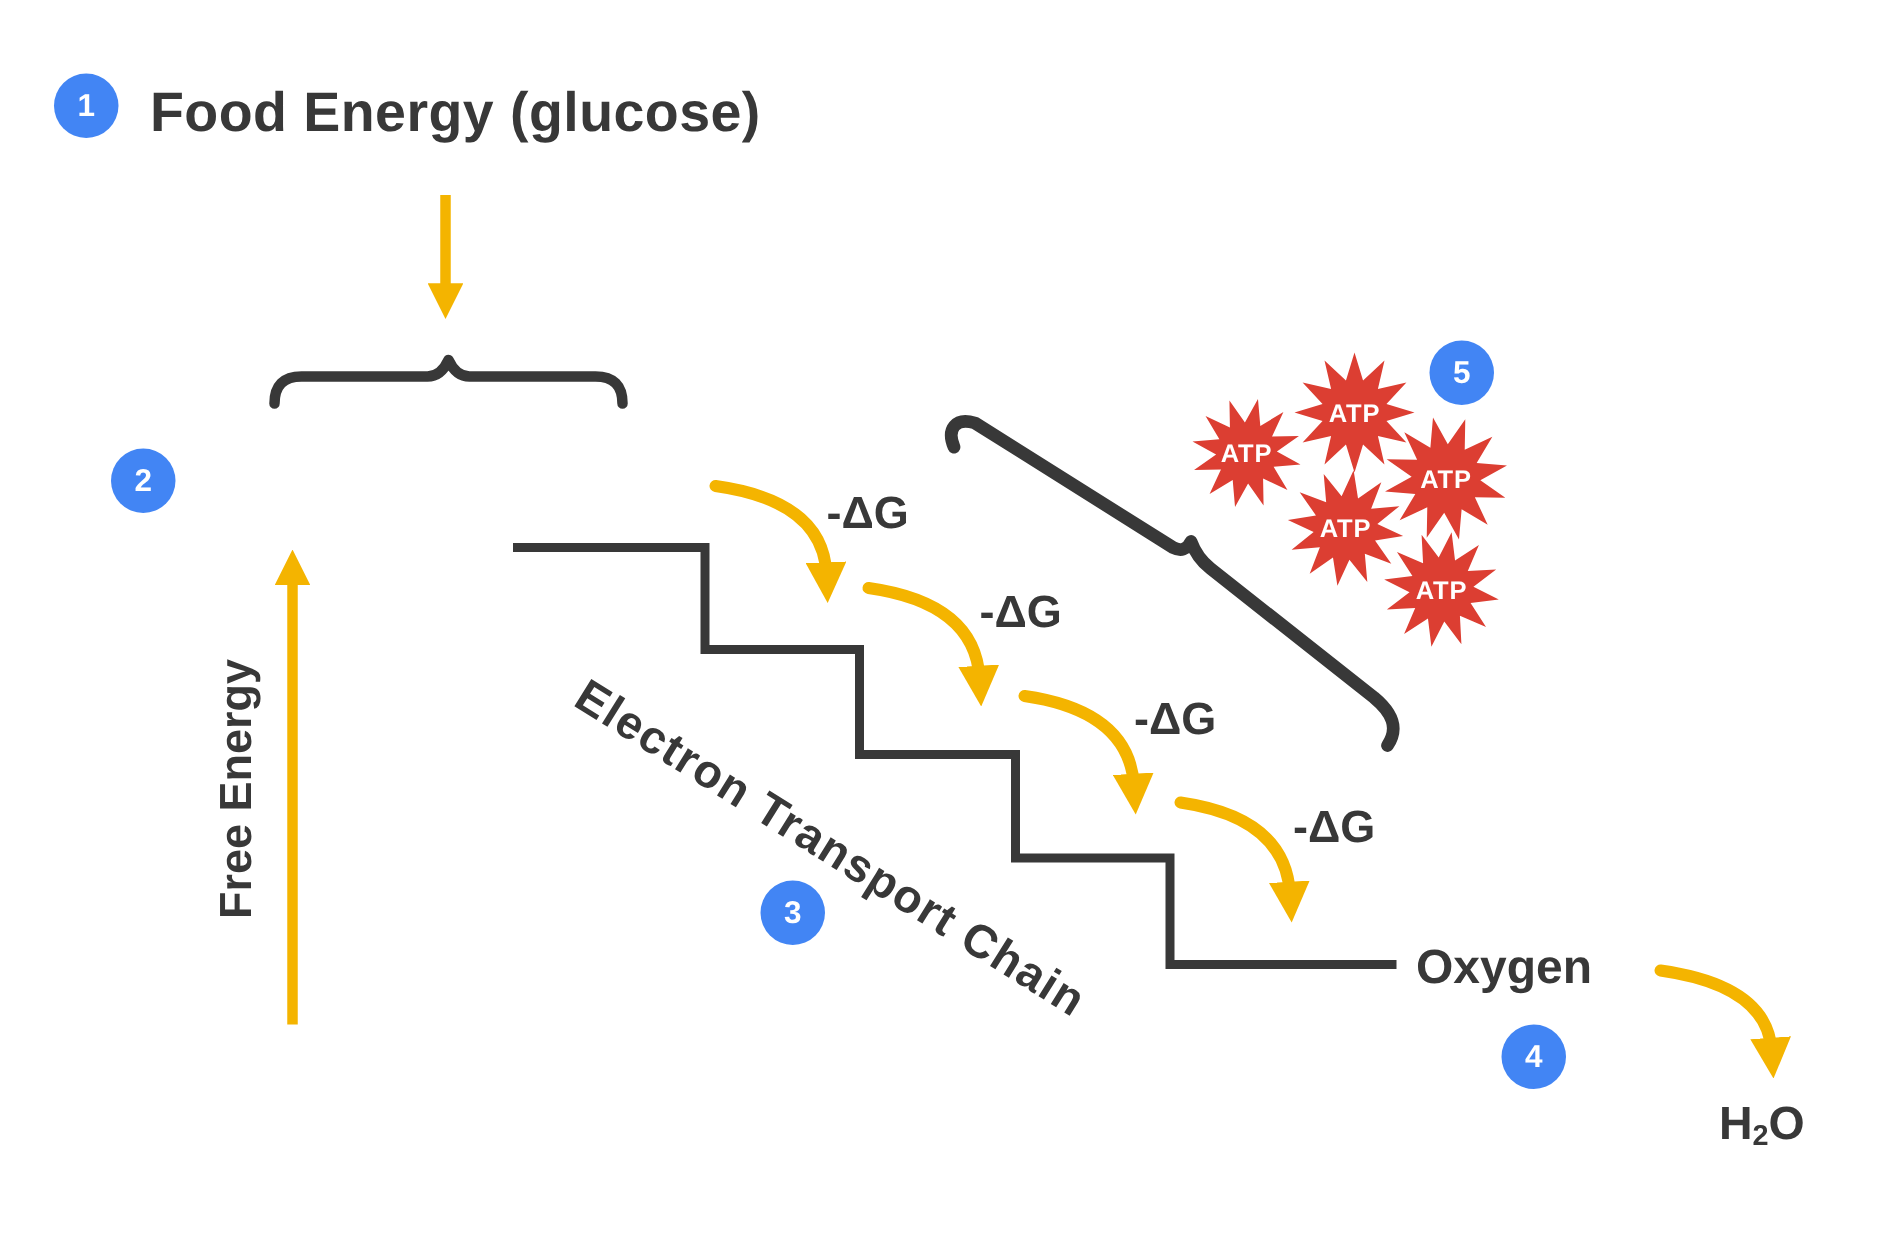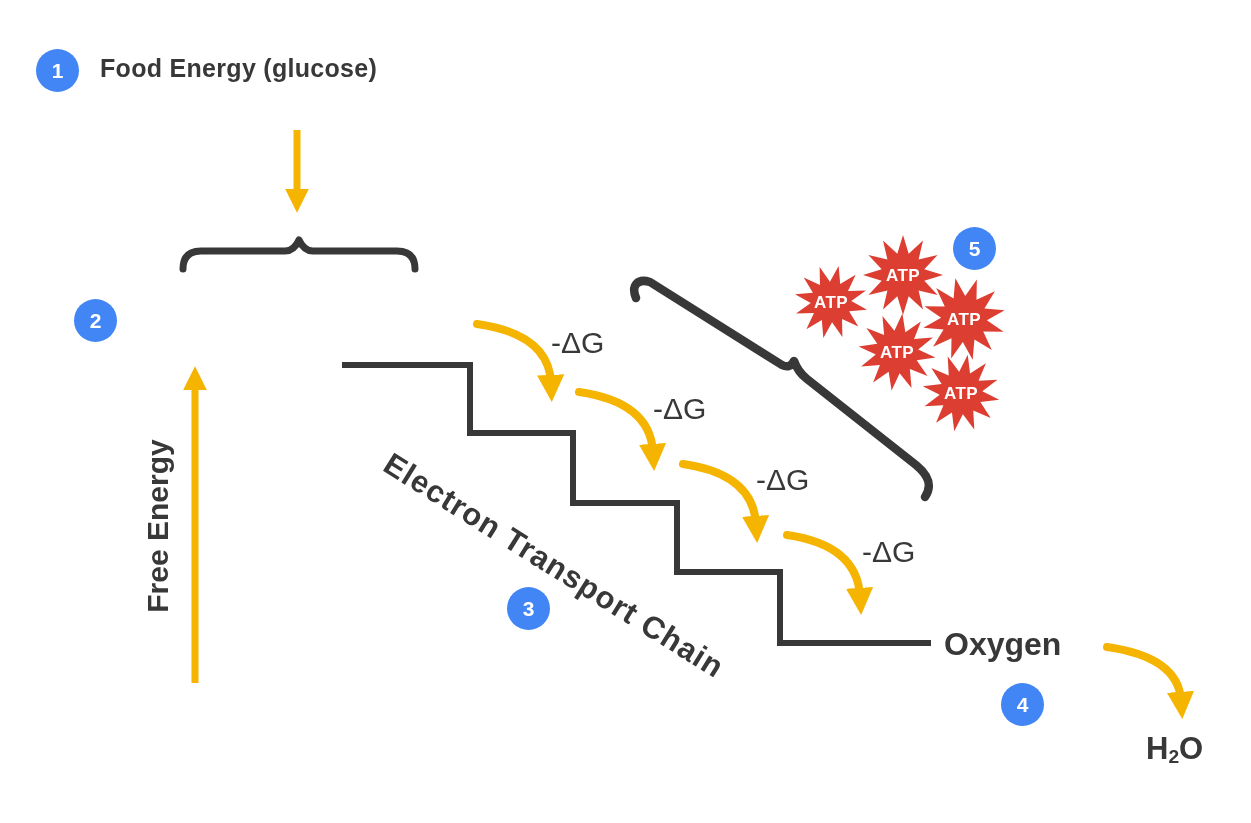--- a/index.html
+++ b/index.html
@@ -2,28 +2,28 @@
 <html><head>
 <meta charset="utf-8">
 <style>
   html,body{margin:0;padding:0;background:#fff;}
   #stage{
     position:relative;width:1251px;height:823px;background:#ffffff;overflow:hidden;
     font-family:"Liberation Sans","DejaVu Sans",sans-serif;color:#383838;
   }
   #diagram-svg{position:absolute;left:0;top:0;width:1251px;height:823px;}
   .lbl{position:absolute;font-weight:700;color:#383838;white-space:nowrap;}
-  .lbl-xl{font-size:25px;letter-spacing:.3px;}
+  .lbl-xl{font-size:37px;letter-spacing:.3px;}
   .lbl-lg{font-size:31px;letter-spacing:.3px;}
   .sub{font-size:.62em;vertical-align:-0.22em;}
   .badge{
     position:absolute;width:43px;height:43px;border-radius:50%;background:#4285F4;
     color:#fff;font-weight:700;font-size:21px;line-height:43px;text-align:center;
   }
-  .dg{position:absolute;font-weight:400;font-size:30px;color:#383838;white-space:nowrap;}
+  .dg{position:absolute;font-weight:700;font-size:30px;color:#383838;white-space:nowrap;}
   .vlabel{
     position:absolute;left:8px;top:505px;width:300px;height:42px;line-height:42px;
     text-align:center;font-weight:700;font-size:30px;transform:rotate(-90deg);
   }
   .etc{
     position:absolute;left:396px;top:446px;font-weight:700;font-size:31px;
     letter-spacing:1px;transform:rotate(32deg);transform-origin:0 0;white-space:nowrap;
   }
   .atp-text{font-weight:700;font-size:17px;fill:#ffffff;text-anchor:middle;
     font-family:"Liberation Sans","DejaVu Sans",sans-serif;letter-spacing:.5px;}

